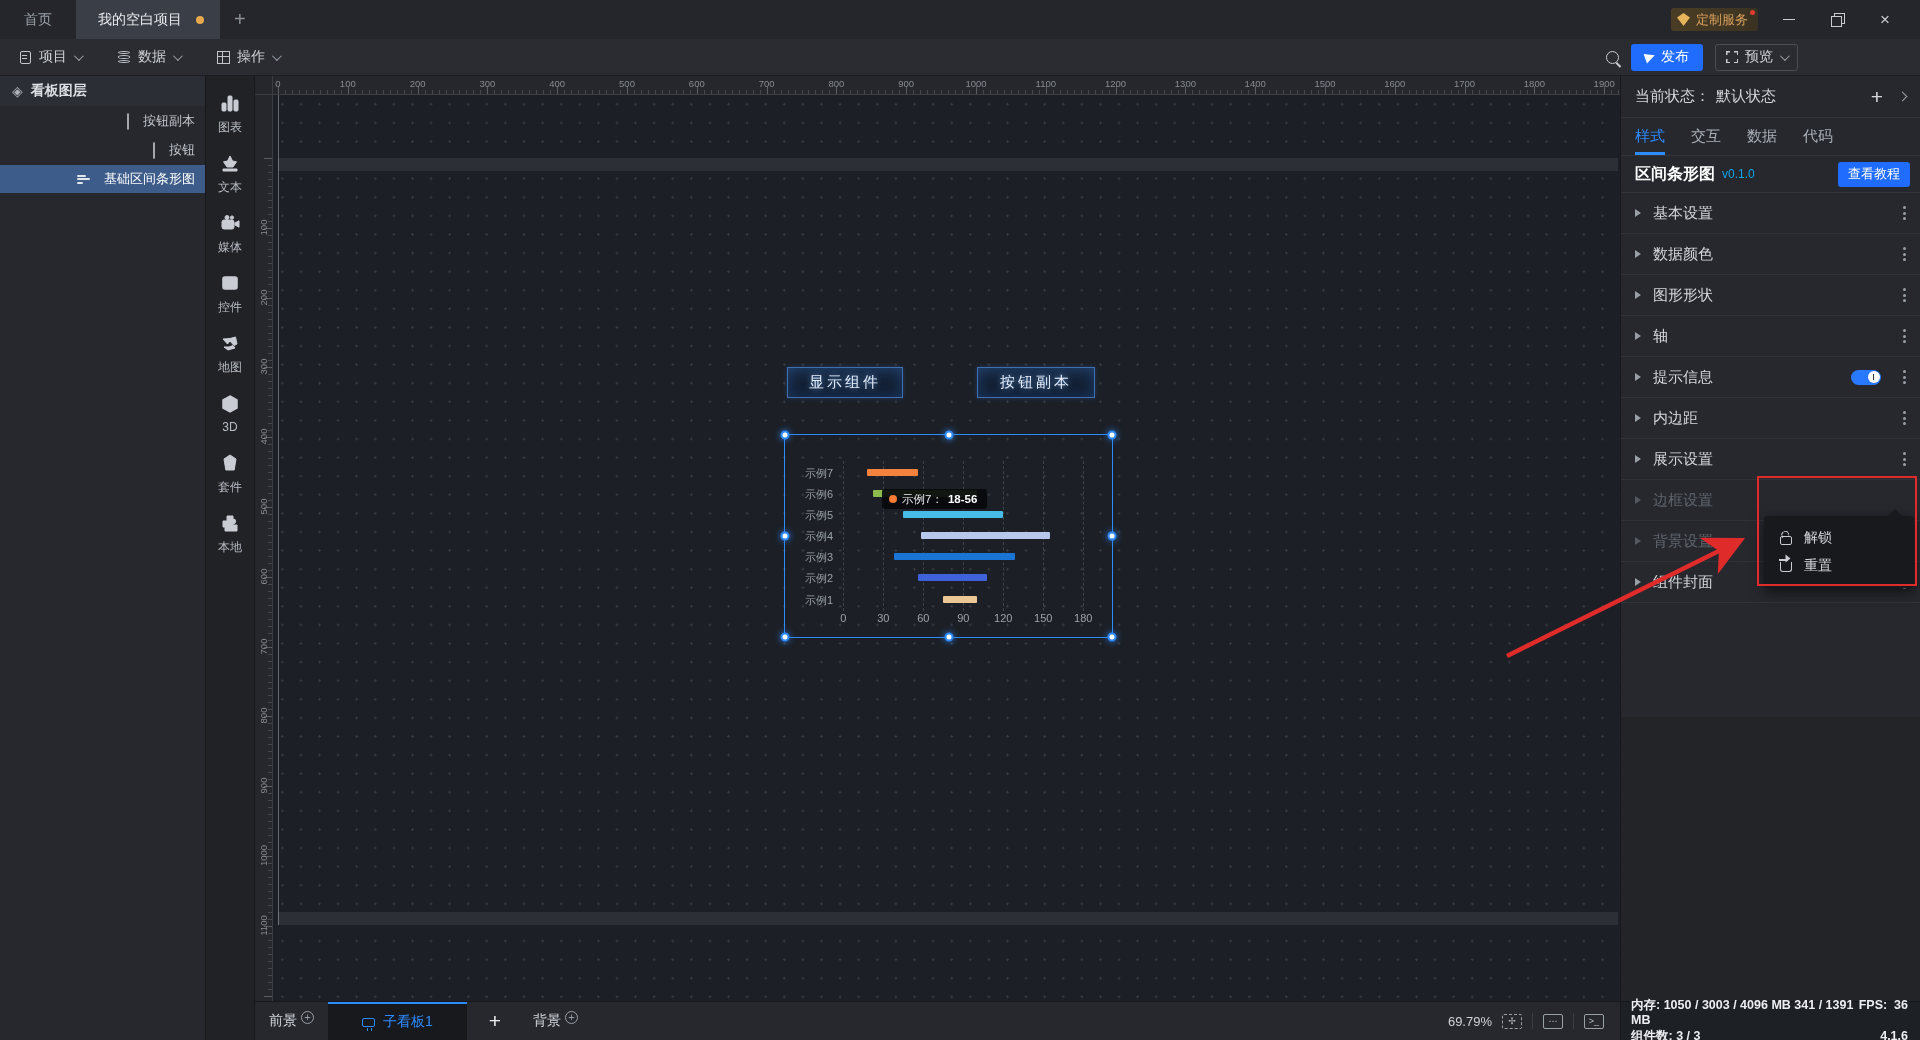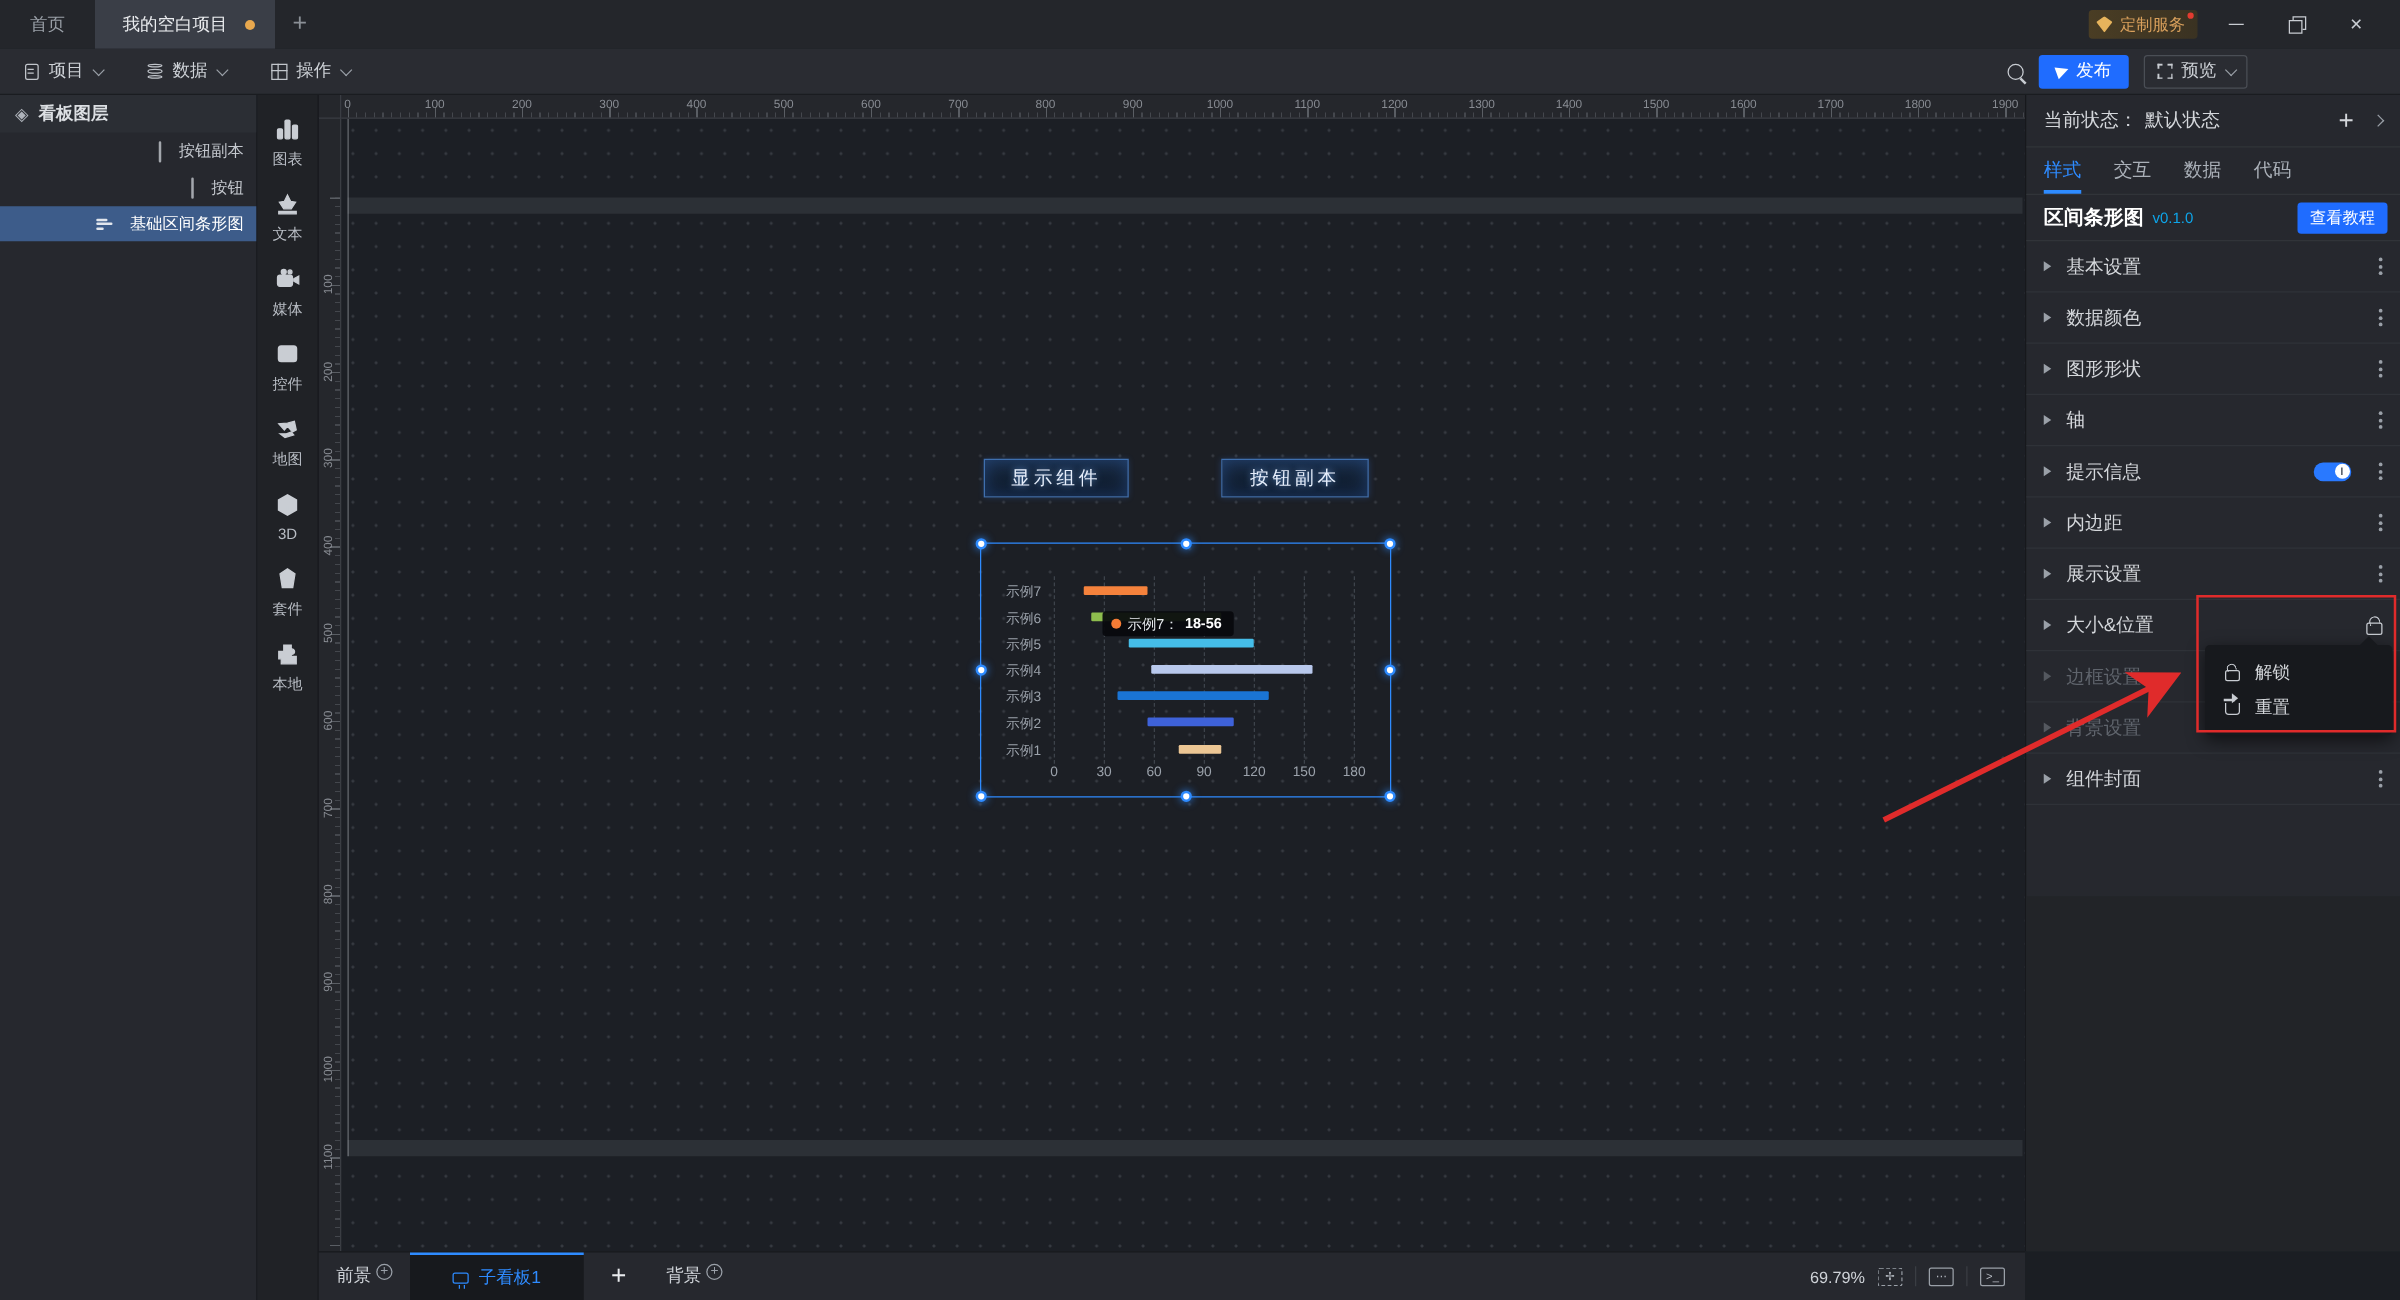--- a/index.html
+++ b/index.html
@@ -497,25 +497,20 @@
         </div>
         <div class="section-row">
           <div class="caret"></div>
           <span>展示设置</span>
           <div class="dots">
             <i></i>
             <i></i>
             <i></i>
           </div>
         </div>
-        <div class="section-row">
-          <div class="caret"></div>
-          <span>大小&amp;位置</span>
-          <div class="lock-icon"></div>
-        </div>
         <div class="section-row disabled">
           <div class="caret"></div>
           <span>边框设置</span>
         </div>
         <div class="section-row disabled">
           <div class="caret"></div>
           <span>背景设置</span>
         </div>
         <div class="section-row">
           <div class="caret"></div>
@@ -558,20 +553,30 @@
     <div id="bb-right">
       <span>69.79%</span>
       <span class="bb-ic dashed">✢</span>
       <span class="bb-sep"></span>
       <span class="bb-ic">⋯</span>
       <span class="bb-sep"></span>
       <span class="bb-ic">&gt;_</span>
     </div>
   </div>
 
+  <div id="status-panel">
+    <div class="sp-line">
+      <span><span>内存:</span> <span>1050 / 3003 / 4096 MB  341 / 1391 MB</span></span>
+      <span><span>FPS:</span>&nbsp;&nbsp;<span>36</span></span>
+    </div>
+    <div class="sp-line">
+      <span><span>组件数:</span> <span>3 / 3</span></span>
+      <span>4.1.6</span>
+    </div>
+  </div>
 
   <div id="red-box"></div>
   <svg id="arrow-svg">
     <defs>
       <marker id="ah" markerWidth="9" markerHeight="9" refX="6" refY="4.5" orient="auto">
         <path d="M0,0 L9,4.5 L0,9 L2.5,4.5 Z" fill="#e02b2b"></path>
       </marker>
     </defs>
     <line x1="1507" y1="656" x2="1733" y2="544" stroke="#e02b2b" stroke-width="4.5" marker-end="url(#ah)"></line>
   </svg>

